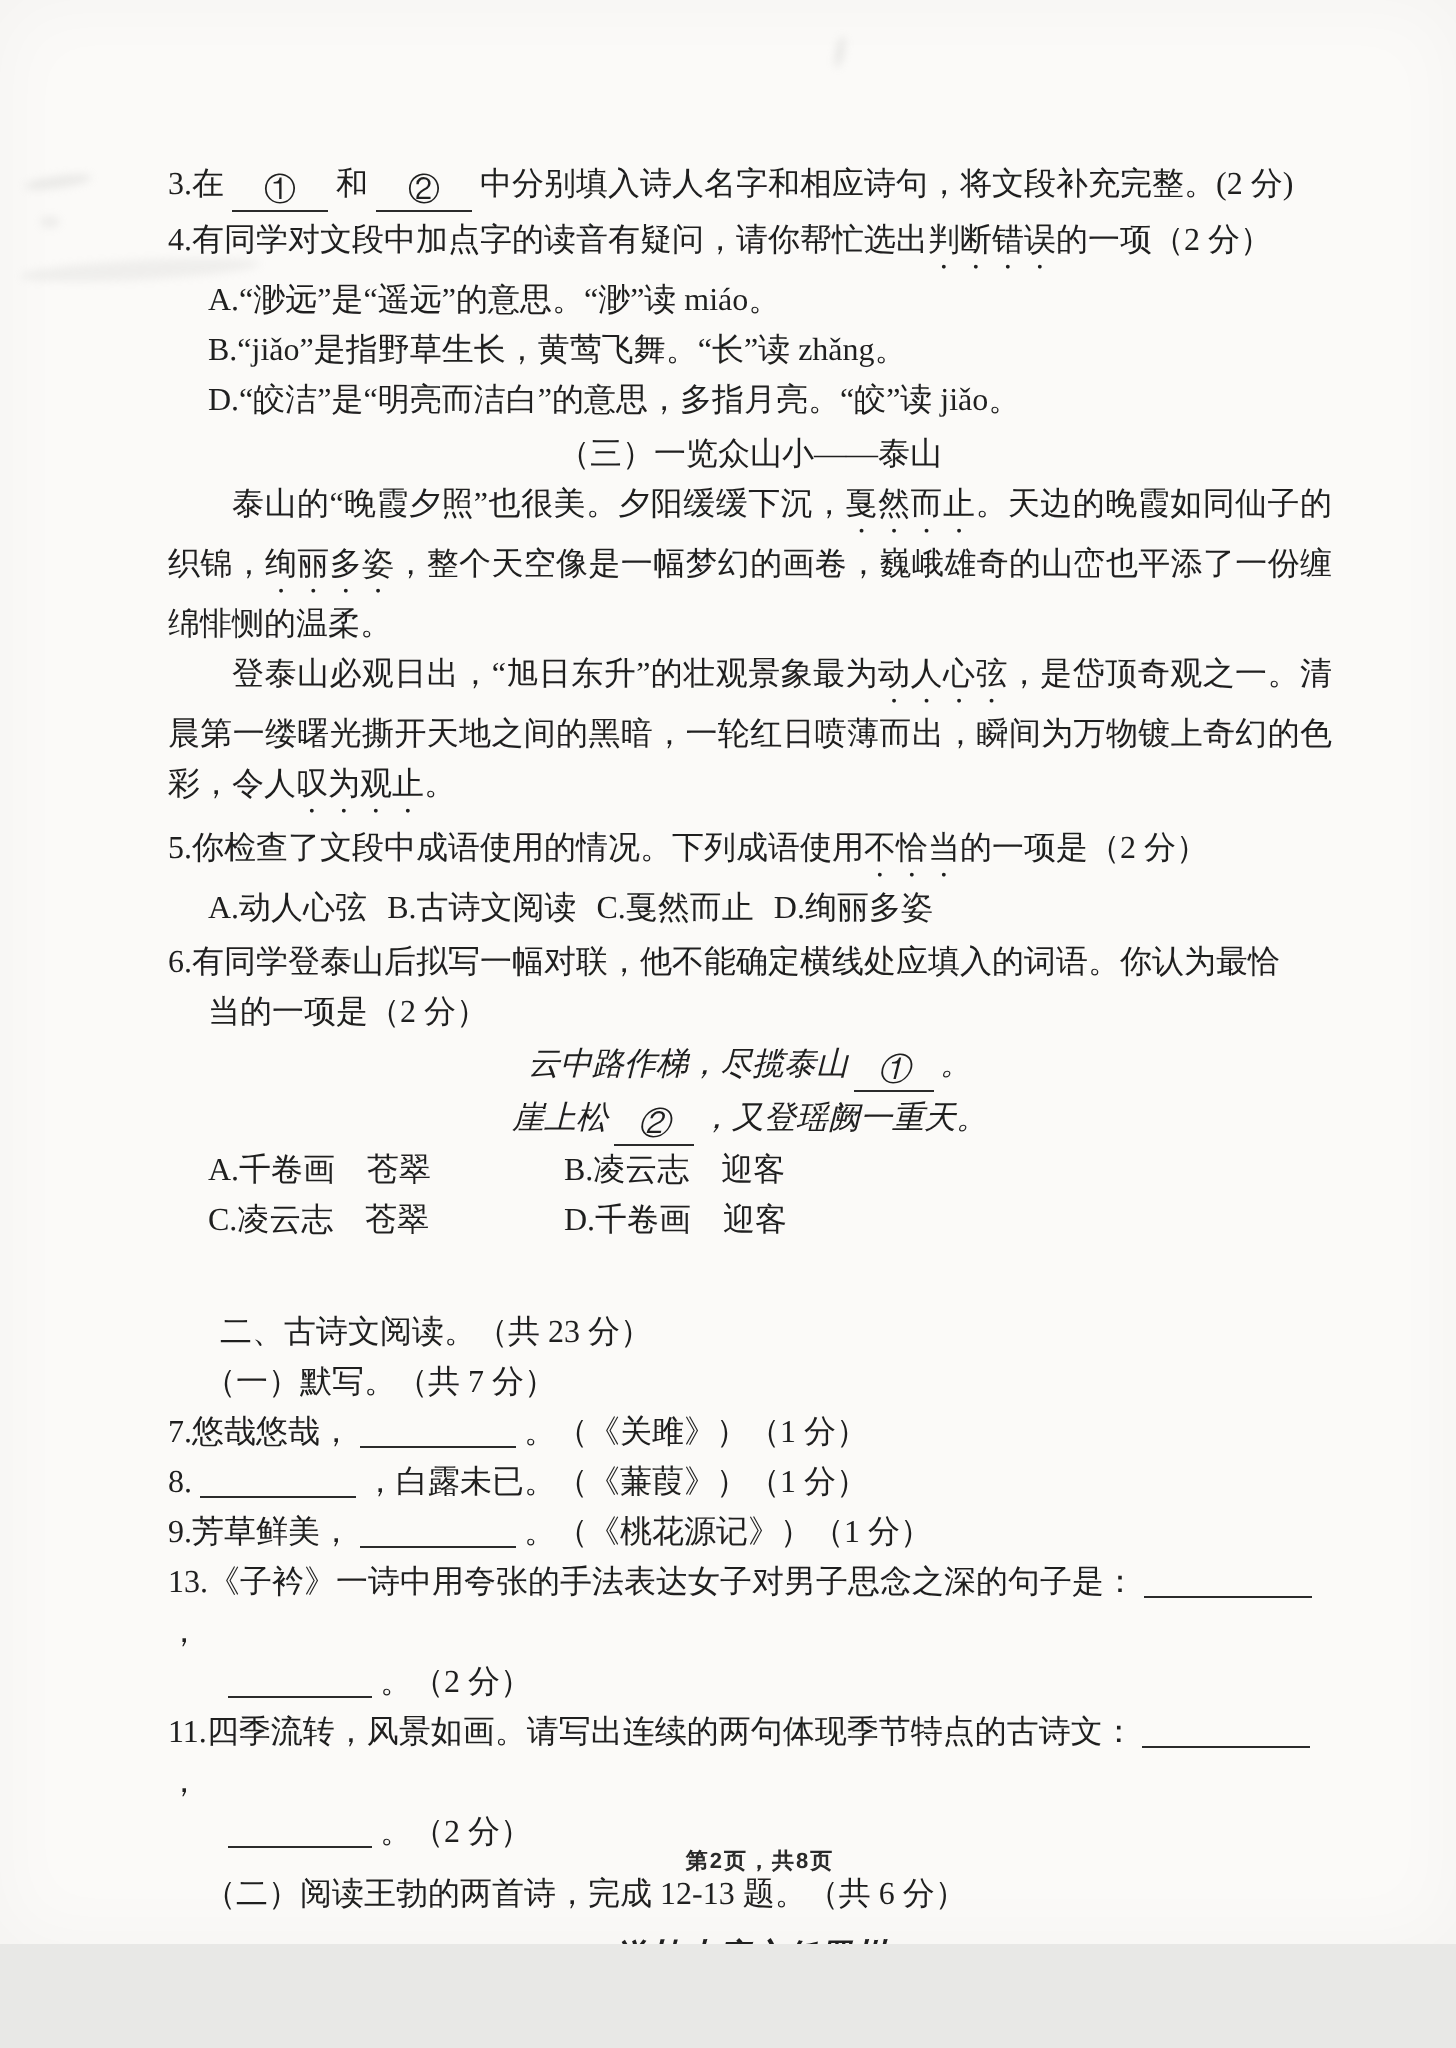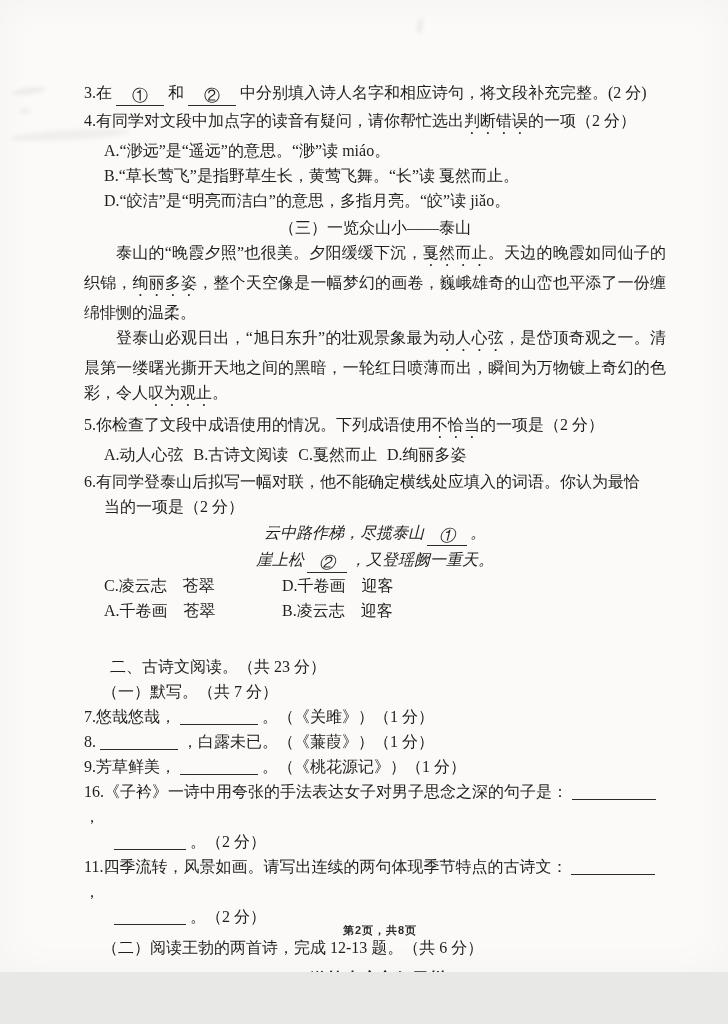--- a/index.html
+++ b/index.html
@@ -70,21 +70,21 @@
   <div class="smudge s3"></div>
   <div class="smudge s4"></div>
 
   <main class="content">
 
     <p><span>3.在</span><span class="blank w48"><span>①</span></span><span>和</span><span class="blank w48"><span>②</span></span><span>中分别填入诗人名字和相应诗句，将文段补充完整。(2 分)</span></p>
 
     <p class="mt2"><span>4.有同学对文段中加点字的读音有疑问，请你帮忙选出</span><span class="em-dot">判断错误</span><span>的一项（2 分）</span></p>
 
     <p class="indent"><span>A.“渺远”是“遥远”的意思。“渺”读 miáo。</span></p>
-    <p class="indent"><span>B.“草长莺飞”是指野草生长，黄莺飞舞。“长”读 戛然而止。</span></p>
+    <p class="indent"><span>B.“jiǎo”是指野草生长，黄莺飞舞。“长”读 zhǎng。</span></p>
     <p class="indent"><span>D.“皎洁”是“明亮而洁白”的意思，多指月亮。“皎”读 jiǎo。</span></p>
 
     <p class="center mt2"><span>（三）一览众山小——泰山</span></p>
 
     <p class="para"><span>泰山的“晚霞夕照”也很美。夕阳缓缓下沉，</span><span class="em-dot">戛然而止</span><span>。天边的晚霞如同仙子的织锦，</span><span class="em-dot">绚丽多姿</span><span>，整个天空像是一幅梦幻的画卷，巍峨雄奇的山峦也平添了一份缠绵悱恻的温柔。</span></p>
 
     <p class="para"><span>登泰山必观日出，“旭日东升”的壮观景象最为</span><span class="em-dot">动人心弦</span><span>，是岱顶奇观之一。清晨第一缕曙光撕开天地之间的黑暗，一轮红日喷薄而出，瞬间为万物镀上奇幻的色彩，令人</span><span class="em-dot">叹为观止</span><span>。</span></p>
 
     <p class="mt2"><span>5.你检查了文段中成语使用的情况。下列成语使用</span><span class="em-dot">不恰当</span><span>的一项是（2 分）</span></p>
 
@@ -95,38 +95,38 @@
         <span>D.绚丽多姿</span>
       </p>
 
     <p class="mt2"><span>6.有同学登泰山后拟写一幅对联，他不能确定横线处应填入的词语。你认为最恰</span></p>
     <p class="indent"><span>当的一项是（2 分）</span></p>
 
     <p class="center couplet kai"><span>云中路作梯，尽揽泰山</span><span class="blank w40"><span>①</span></span><span>。</span></p>
     <p class="center couplet kai"><span>崖上松</span><span class="blank w40"><span>②</span></span><span>，又登瑶阙一重天。</span></p>
 
     <p class="pair-row">
+        <span class="col1">A.千卷画　苍翠</span>
+        <span>B.凌云志　迎客</span>
+      </p>
+    <p class="pair-row">
         <span class="col1">C.凌云志　苍翠</span>
         <span>D.千卷画　迎客</span>
-      </p>
-    <p class="pair-row">
-        <span class="col1">A.千卷画　苍翠</span>
-        <span>B.凌云志　迎客</span>
       </p>
 
     <p class="sec-indent gap-section"><span>二、古诗文阅读。（共 23 分）</span></p>
     <p class="sub-indent"><span>（一）默写。（共 7 分）</span></p>
 
     <p><span>7.悠哉悠哉，</span><span class="blank w78"></span><span>。（《关雎》）（1 分）</span></p>
 
     <p><span>8.</span><span class="blank w78"></span><span>，白露未已。（《蒹葭》）（1 分）</span></p>
 
     <p><span>9.芳草鲜美，</span><span class="blank w78"></span><span>。（《桃花源记》）（1 分）</span></p>
 
-    <p><span>16.《子衿》一诗中用夸张的手法表达女子对男子思念之深的句子是：</span><span class="blank w84"></span><span>，</span></p>
+    <p><span>13.《子衿》一诗中用夸张的手法表达女子对男子思念之深的句子是：</span><span class="blank w84"></span><span>，</span></p>
     <p class="indent2"><span class="blank w72"></span><span>。（2 分）</span></p>
 
     <p><span>11.四季流转，风景如画。请写出连续的两句体现季节特点的古诗文：</span><span class="blank w84"></span><span>，</span></p>
     <p class="indent2"><span class="blank w72"></span><span>。（2 分）</span></p>
 
     <p class="sub-indent gap-small"><span>（二）阅读王勃的两首诗，完成 12-13 题。（共 6 分）</span></p>
 
     <p class="center poem-title kai gap-small"><span>送杜少府之任蜀州</span></p>
     <p class="center poem-line kai"><span>城阙辅三秦，风烟望五津。</span></p>
 

